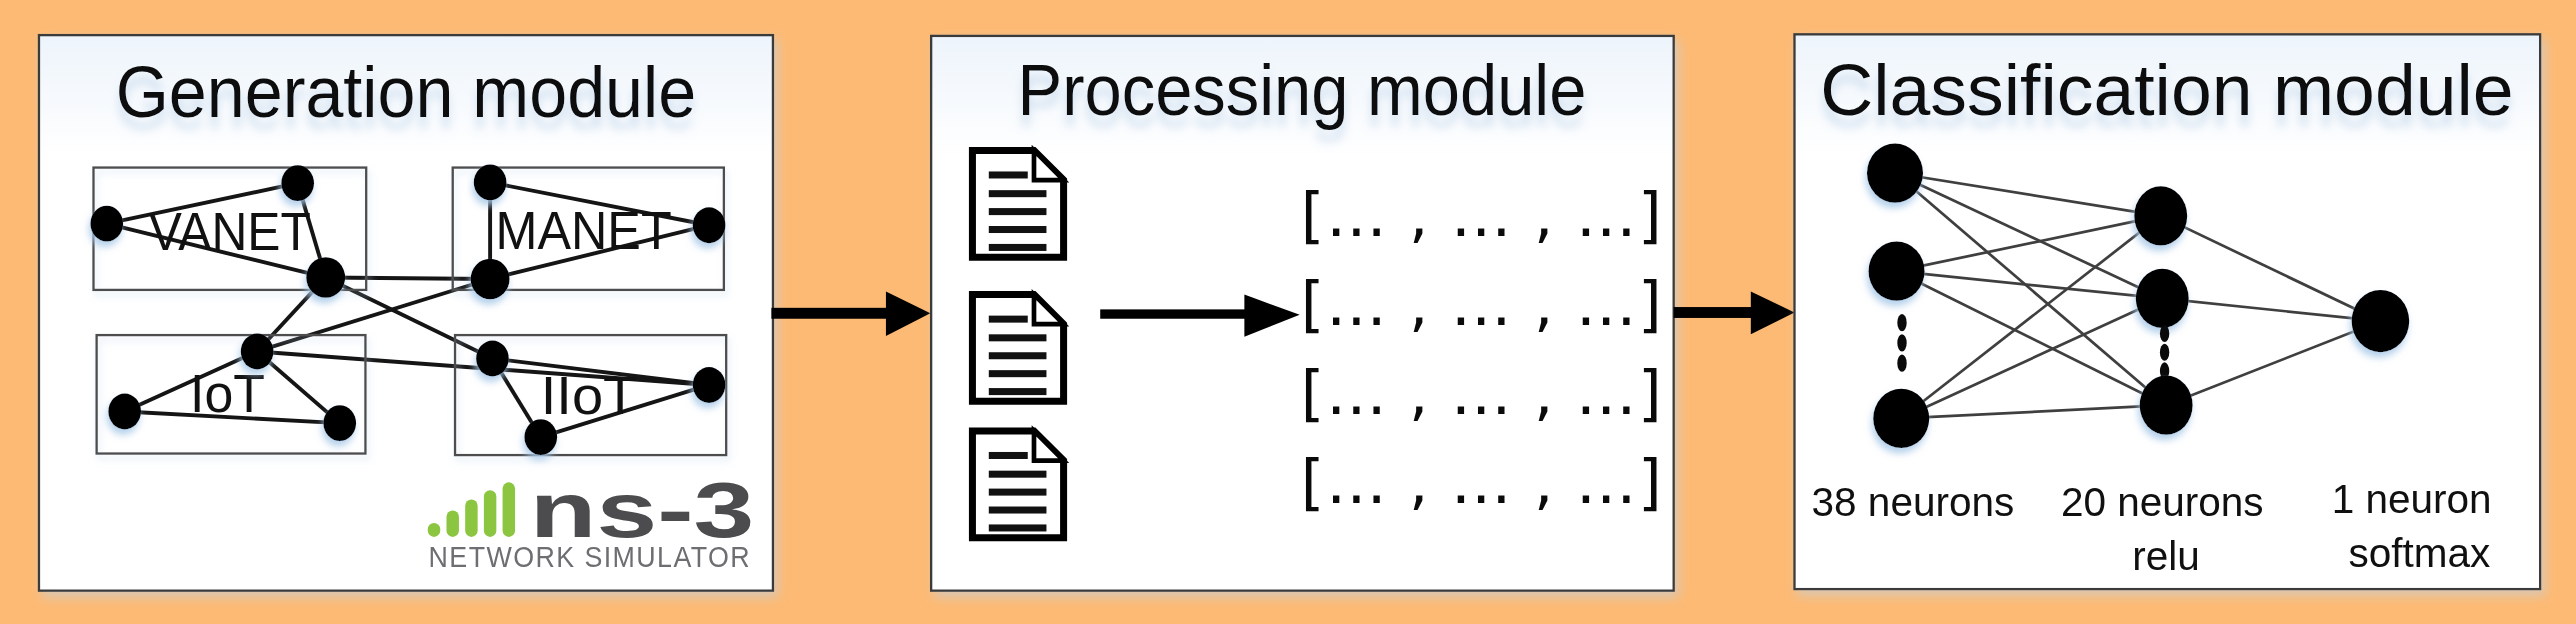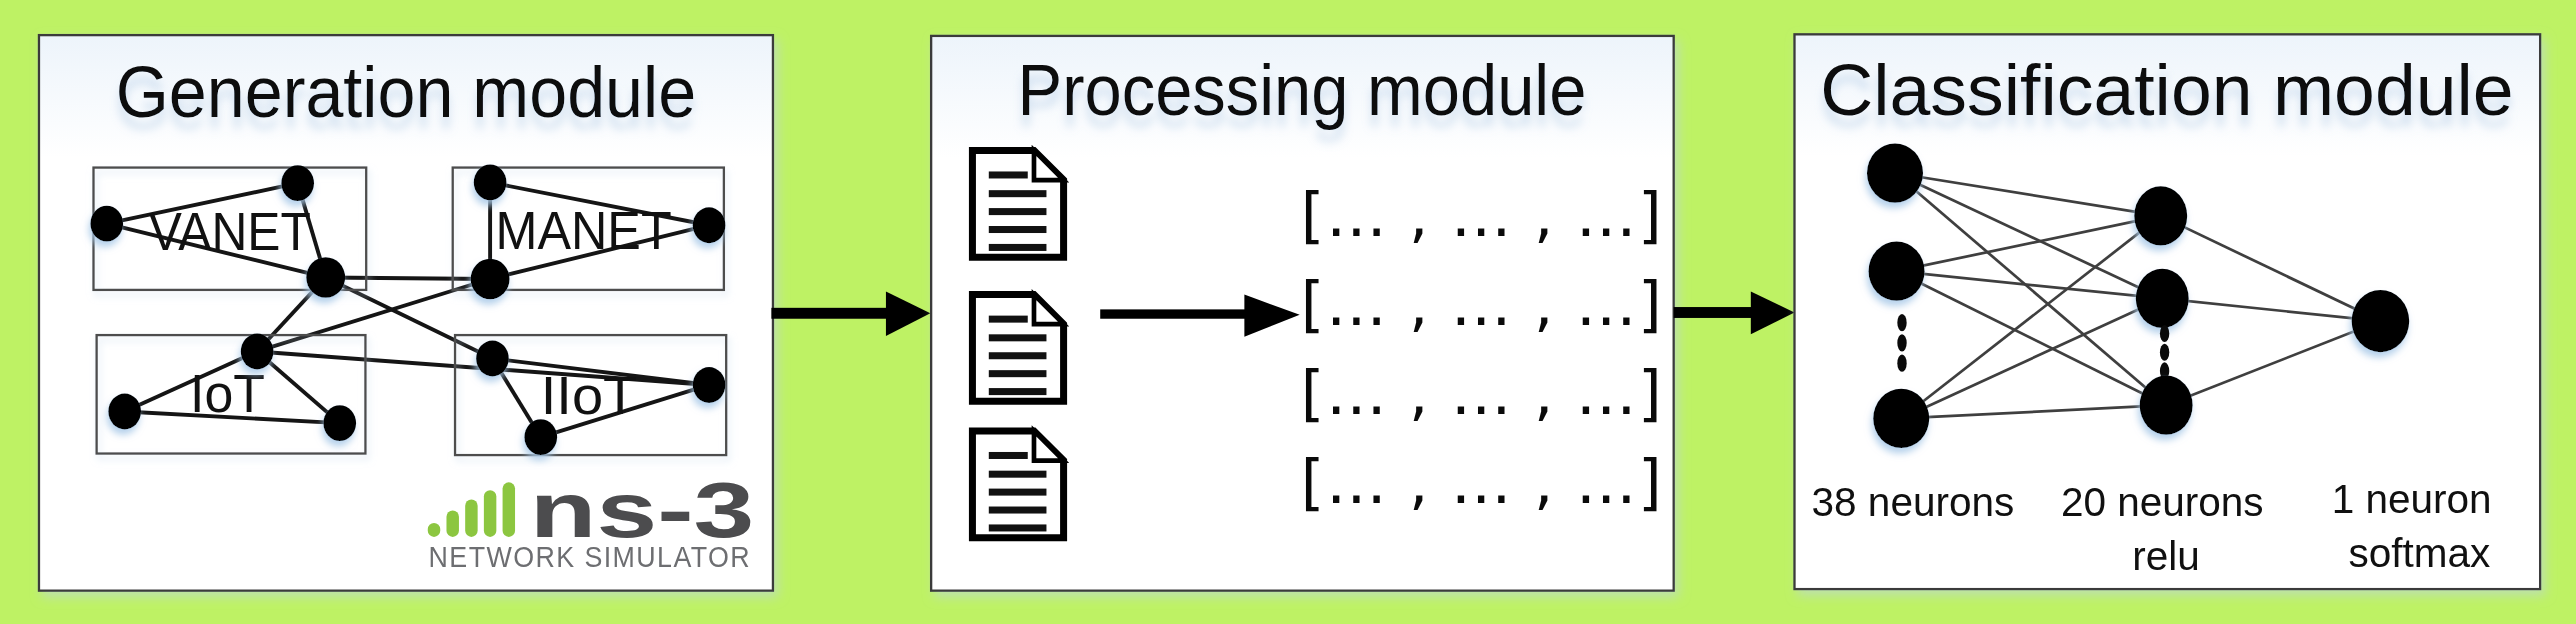--- a/index.html
+++ b/index.html
@@ -1,16 +1,16 @@
 <!DOCTYPE html>
 <html style="font-size:12.5px"><head>
 <meta charset="utf-8">
 <style>
   html,body{margin:0;padding:0;background:#ffffff;}
-  .canvas{width:2576px;height:625px;position:relative;background:#bef264;overflow:hidden;}
+  .canvas{width:2576px;height:625px;position:relative;background:#fdba74;overflow:hidden;}
   svg{display:block;font-family:"Liberation Sans",sans-serif;}
   .module-box{fill:url(#boxgrad);stroke:#3a3a3a;stroke-width:3;filter:url(#boxShadow);}
   .inner-box{fill:#ffffff;fill-opacity:0.0;stroke:#4d4d4d;stroke-width:3;filter:url(#smallShadow);}
   .module-title{font-size:92px;fill:#0b0b0b;text-anchor:middle;filter:url(#titleGlow);}
   .net-label{font-size:68px;fill:#111;text-anchor:middle;}
   .gen-edge{stroke:#151515;stroke-width:5;}
   .gen-node{fill:#050505;filter:url(#nodeGlow);}
   .nn-edge{stroke:#3f3f3f;stroke-width:3.5;}
   .nn-node{fill:#050505;filter:url(#nodeGlow);}
   .nn-dot{fill:#0a0a0a;}

